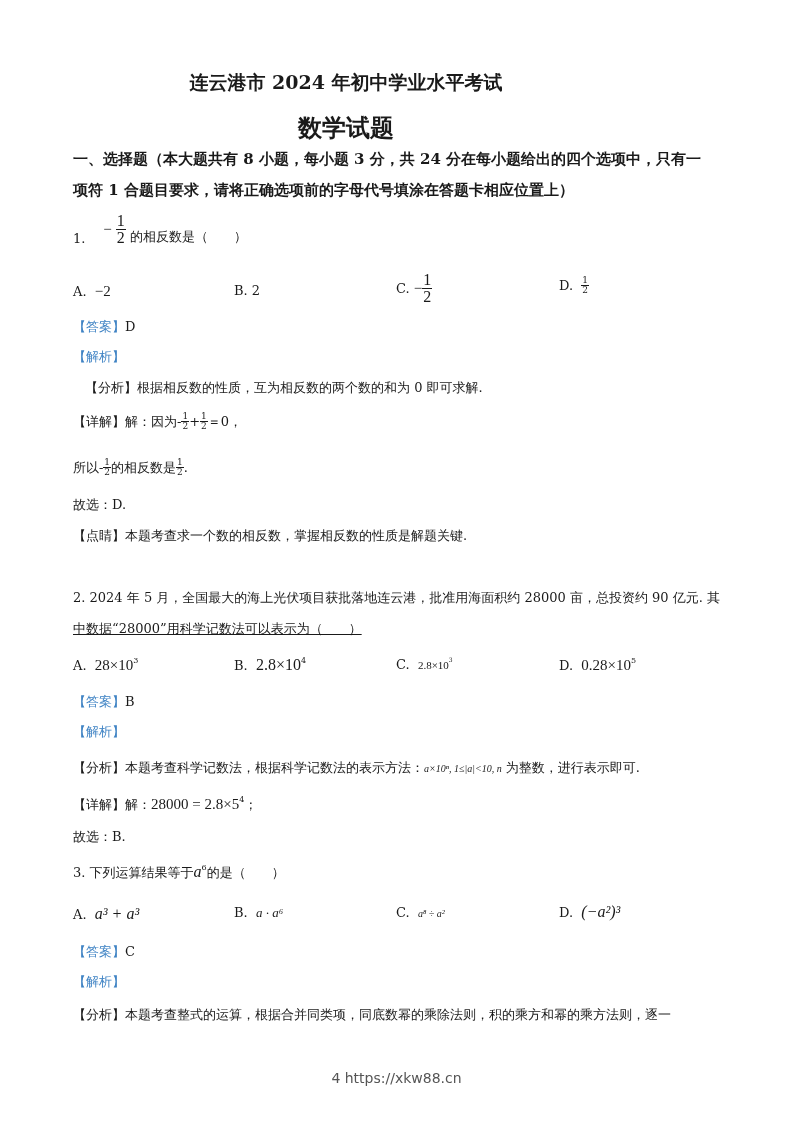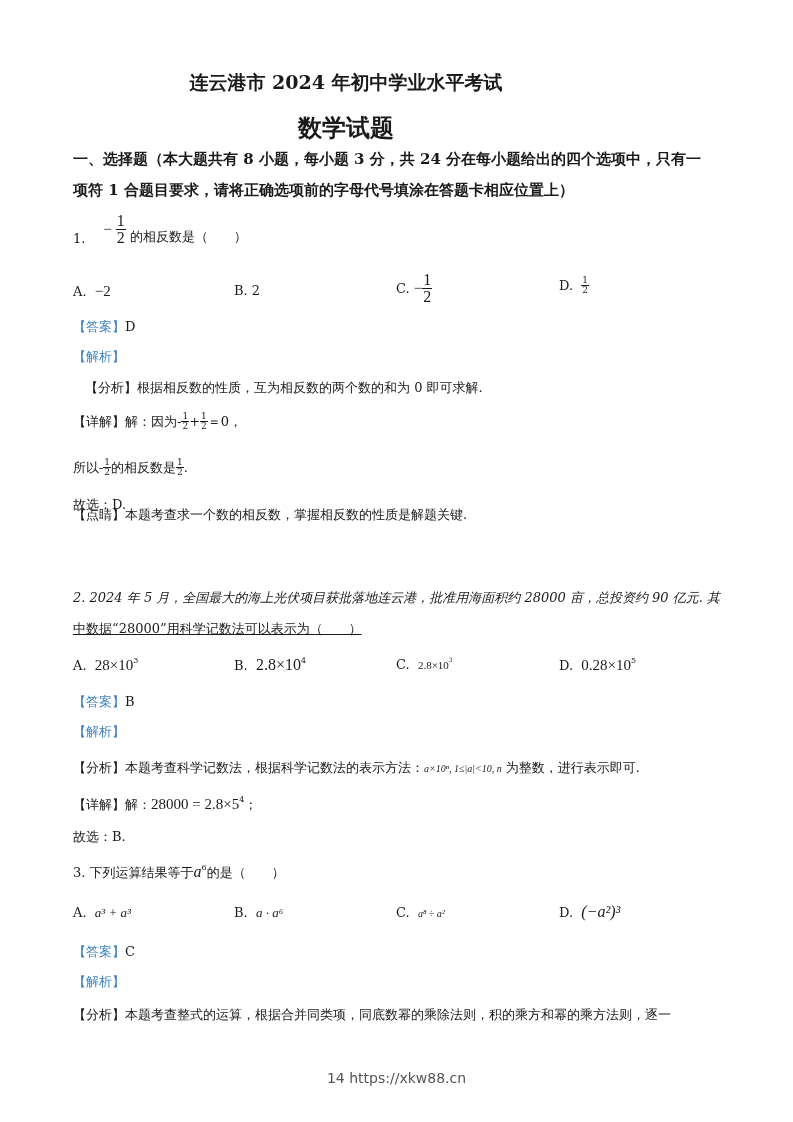--- a/index.html
+++ b/index.html
@@ -67,40 +67,40 @@
 <div class="abs line" style="top:458px;">
   <span style="vertical-align:middle;font-family:Liberation Serif, serif;">所以-</span><span class="frac sm">
       <span class="n">1</span>
       <span>2</span>
     </span><span style="vertical-align:middle;">的相反数是</span><span class="frac sm">
       <span class="n">1</span>
       <span>2</span>
     </span><span style="vertical-align:middle;">.</span>
 </div>
 <div class="abs line" style="top:496px;">故选：D.</div>
-<div class="abs line" style="top:506px;"><span>【点睛】</span><span>本题考查求一个数的相反数，掌握相反数的性质是解题关键.</span></div>
+<div class="abs line" style="top:527px;"><span>【点睛】</span><span>本题考查求一个数的相反数，掌握相反数的性质是解题关键.</span></div>
 
-<div class="abs line" style="top:589px;font-style:italic;">2. 2024 年 5 月，全国最大的海上光伏项目获批落地连云港，批准用海面积约 28000 亩，总投资约 90 亿元. 其</div>
+<div class="abs line" style="top:589px;">2. 2024 年 5 月，全国最大的海上光伏项目获批落地连云港，批准用海面积约 28000 亩，总投资约 90 亿元. 其</div>
 <div class="abs line" style="top:620px;text-decoration:underline;">中数据“28000”用科学记数法可以表示为（　　）</div>
 
 <div class="opt" style="left:73px;top:656px;"><span>A.</span>&nbsp;&nbsp;<span class="math">28×10</span><sup>3</sup></div>
 <div class="opt" style="left:234px;top:656px;"><span>B.</span>&nbsp;&nbsp;<span class="math" style="font-size:16px;">2.8×10</span><sup>4</sup></div>
 <div class="opt" style="left:396px;top:656px;"><span>C.</span>&nbsp;&nbsp;<span class="math" style="font-size:11px;">2.8×10</span><sup style="font-size:6px;">3</sup></div>
 <div class="opt" style="left:559px;top:656px;"><span>D.</span>&nbsp;&nbsp;<span class="math">0.28×10</span><sup>5</sup></div>
 
 <div class="abs line" style="top:693px;"><span class="blue">【答案】</span><span>B</span></div>
 <div class="abs line blue" style="top:723px;">【解析】</div>
 <div class="abs line" style="top:759px;"><span>【分析】</span><span>本题考查科学记数法，根据科学记数法的表示方法：</span><span class="mathi">a×10ⁿ, 1≤|a|&lt;10, n</span>&nbsp;<span>为整数，进行表示即可.</span></div>
 <div class="abs line" style="top:795px;"><span>【详解】</span><span>解：</span><span class="math">28000 = 2.8×5</span><sup>4</sup><span>；</span></div>
 <div class="abs line" style="top:828px;">故选：B.</div>
 
 <div class="abs line" style="top:863px;"><span>3. 下列运算结果等于</span><span class="mathi" style="font-size:16px;">a</span><sup>6</sup><span>的是（　　）</span></div>
 
-<div class="opt" style="left:73px;top:905px;"><span>A.</span>&nbsp;&nbsp;<span class="mathi" style="font-size:13px;">a³ + a³</span></div>
+<div class="opt" style="left:73px;top:905px;"><span>A.</span>&nbsp;&nbsp;<span class="mathi" style="font-size:16px;">a³ + a³</span></div>
 <div class="opt" style="left:234px;top:905px;"><span>B.</span>&nbsp;&nbsp;<span class="mathi" style="font-size:13px;">a · a⁶</span></div>
 <div class="opt" style="left:396px;top:905px;"><span>C.</span>&nbsp;&nbsp;<span class="mathi">a⁸ ÷ a²</span></div>
 <div class="opt" style="left:559px;top:903px;"><span>D.</span>&nbsp;&nbsp;<span class="mathi" style="font-size:16px;">(−a²)³</span></div>
 
 <div class="abs line" style="top:943px;"><span class="blue">【答案】</span><span>C</span></div>
 <div class="abs line blue" style="top:973px;">【解析】</div>
 <div class="abs line" style="top:1006px;"><span>【分析】</span><span>本题考查整式的运算，根据合并同类项，同底数幂的乘除法则，积的乘方和幂的乘方法则，逐一</span></div>
 
-<div class="abs footer" style="top:1070px;">14 https://xkw88.cn</div>
+<div class="abs footer" style="top:1070px;">4 https://xkw88.cn</div>
 
 </body></html>

